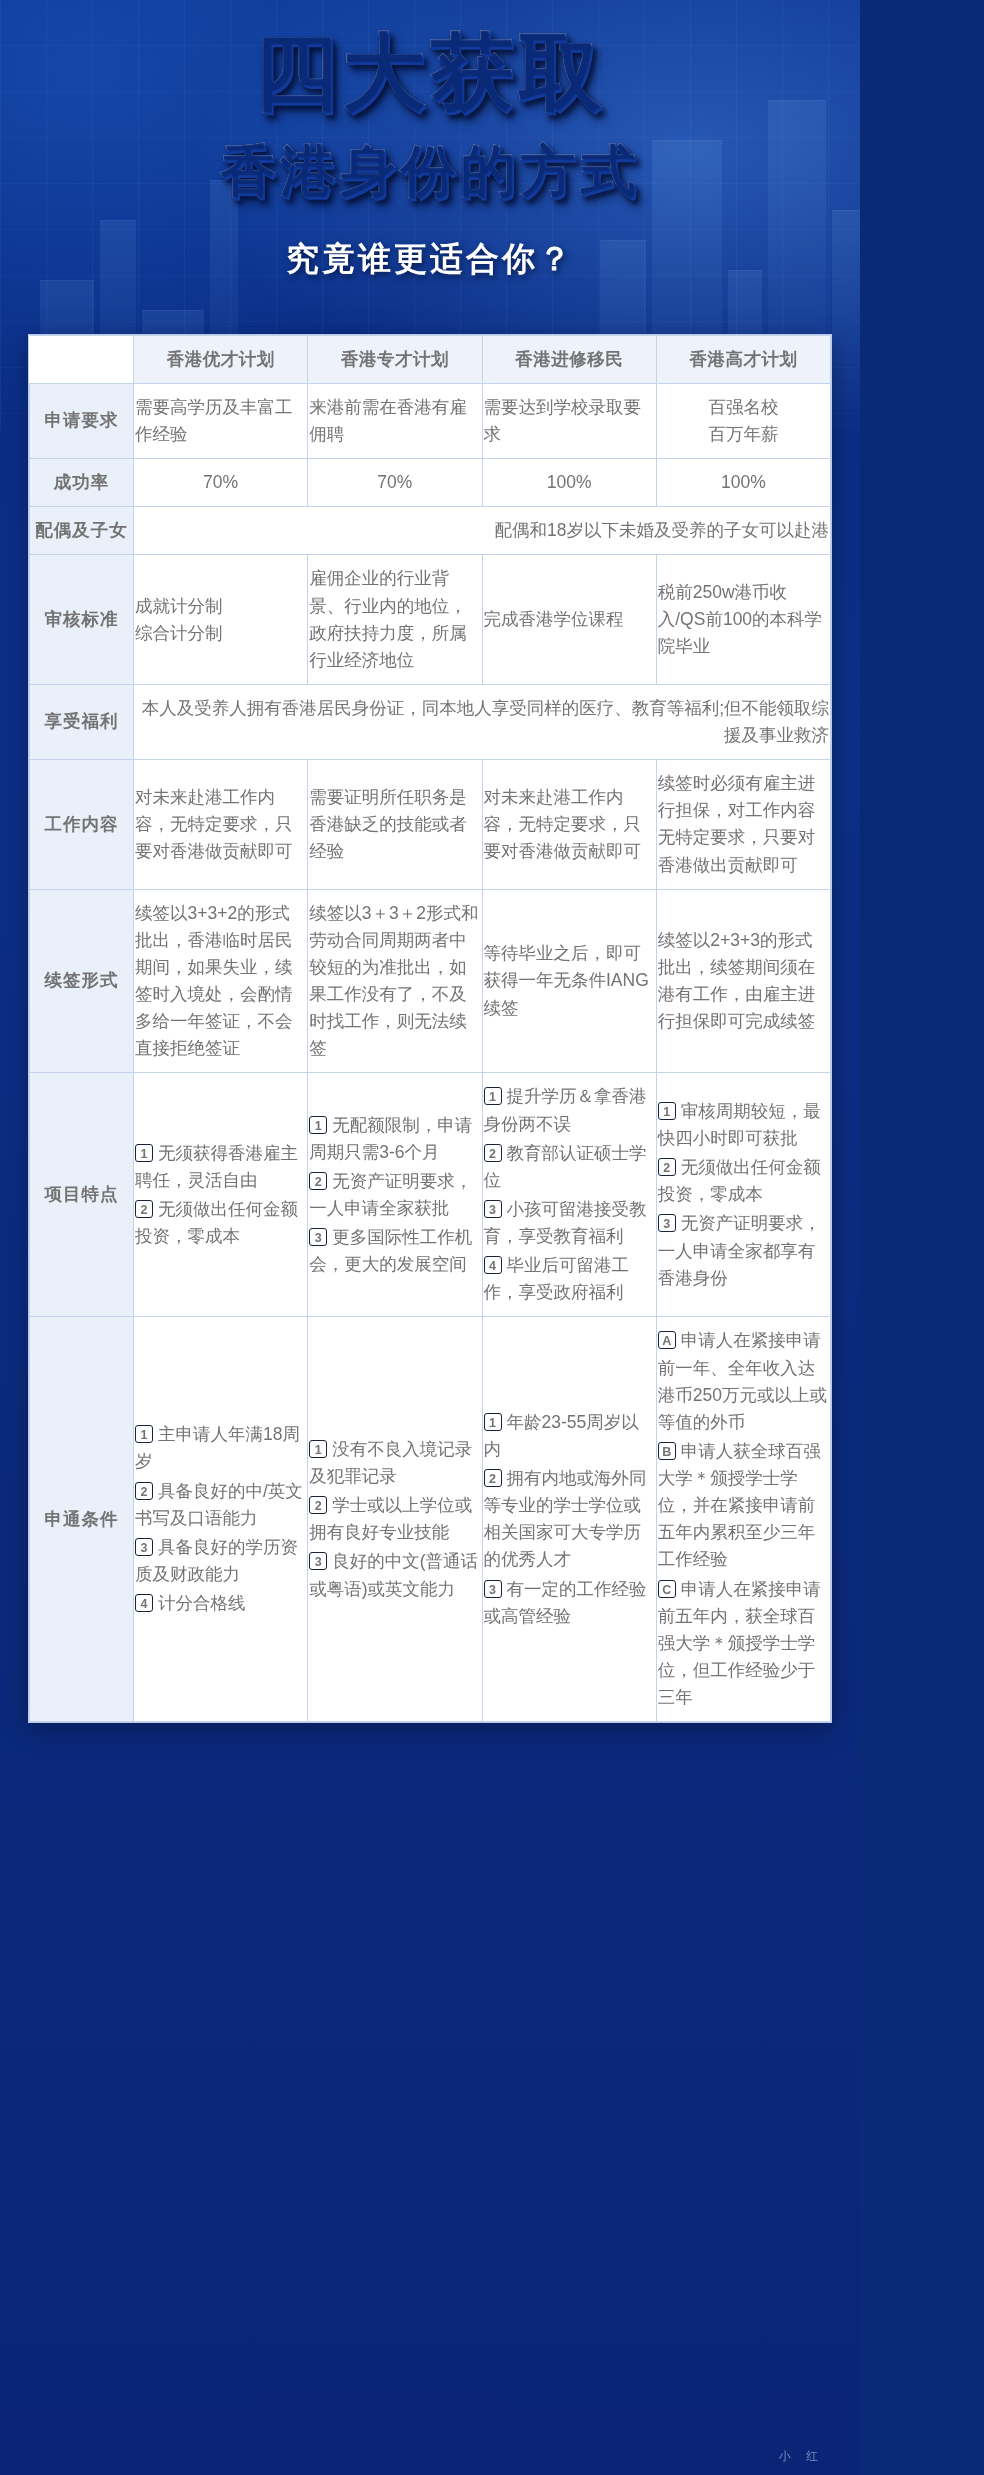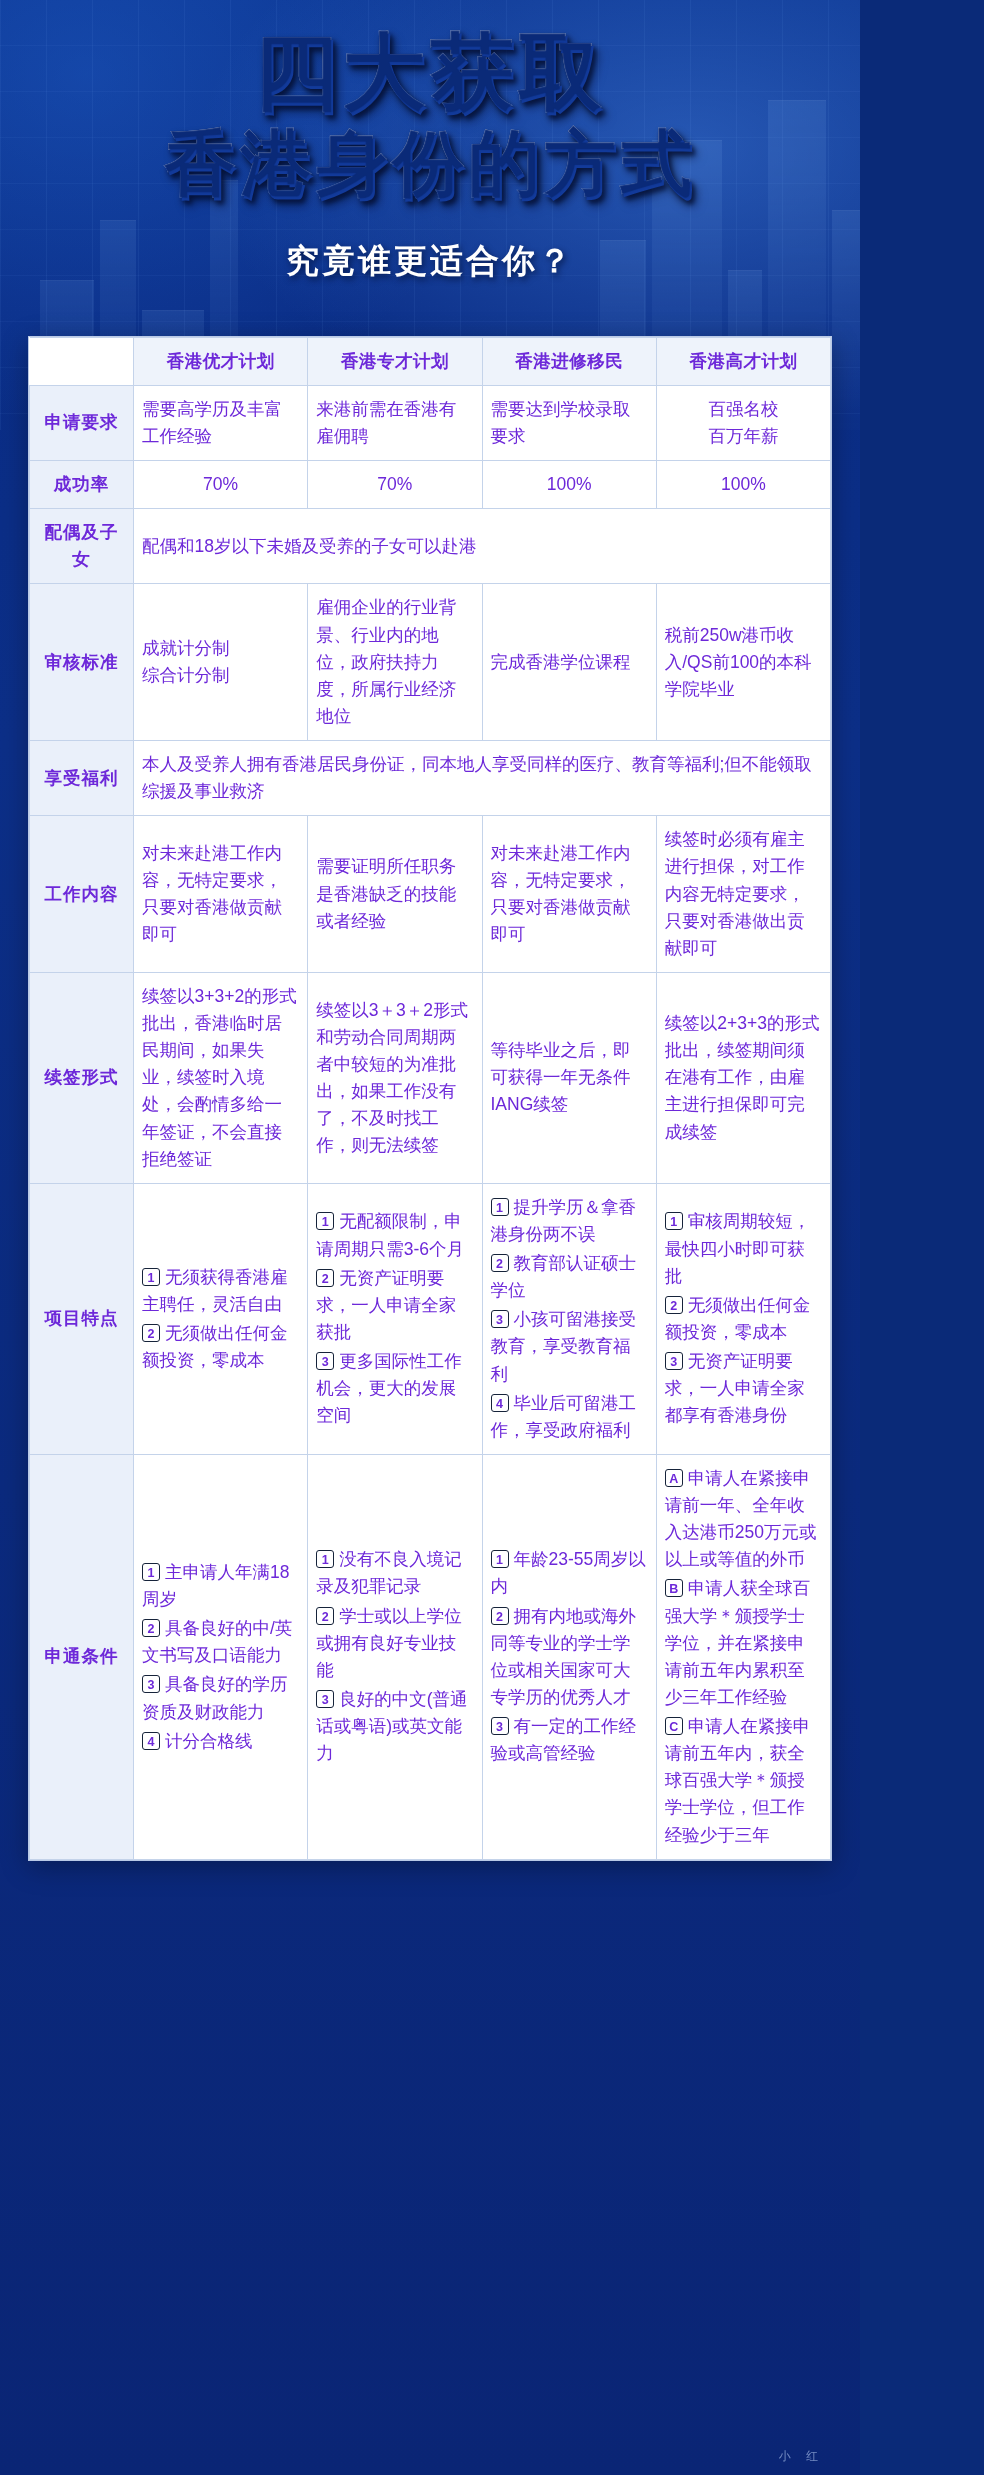--- a/index.html
+++ b/index.html
@@ -57,22 +57,22 @@
   }
   .title-line1 {
     font-size: 84px;
     background: linear-gradient(180deg, #ffffff 38%, #cfe2ff 62%, #9fc4ff 100%);
     -webkit-background-clip: text;
     background-clip: text;
     color: transparent;
     filter: drop-shadow(3px 4px 2px rgba(4,18,64,0.75));
   }
   .title-line2 {
-    font-size: 72px;
-    margin-top: 4px;
+    font-size: 56px;
+    margin-top: 20px;
     background: linear-gradient(180deg, #ffffff 38%, #cfe2ff 62%, #9fc4ff 100%);
     -webkit-background-clip: text;
     background-clip: text;
     color: transparent;
     filter: drop-shadow(3px 4px 2px rgba(4,18,64,0.75));
   }
   .subtitle {
     margin-top: 34px;
     font-size: 33px;
     font-weight: bold;
@@ -90,24 +90,24 @@
     box-shadow: 0 6px 26px rgba(0,0,0,0.3);
   }
   table.matrix {
     width: 100%;
     border-collapse: collapse;
     table-layout: fixed;
   }
   table.matrix td, table.matrix th {
     border: 1px solid #c4d3ea;
     vertical-align: middle;
-    padding: 10px 8px;
+    padding: 10px 1px;
     font-size: 17.5px;
     line-height: 1.55;
-    color: #6d28d9;
+    color: #737373;
     word-break: break-word;
   }
   col.c0 { width: 104px; }
   col.c1, col.c2, col.c3, col.c4 { width: auto; }
   thead th {
     background: #eef3fb;
     color: #0d2b72;
     font-weight: bold;
     font-size: 18.5px;
     text-align: center;
@@ -119,21 +119,21 @@
     background: #eaf0fa;
     color: #0d2b72;
     font-weight: bold;
     text-align: center;
     font-size: 18.5px;
     letter-spacing: 1px;
     padding: 8px 4px;
   }
   td.cell { background: #ffffff; text-align: left; }
   td.cell.center { text-align: center; }
-  td.cell.span { text-align: left; }
+  td.cell.span { text-align: right; }
   .num {
     display: inline-block;
     width: 18px; height: 18px;
     line-height: 18px;
     text-align: center;
     border: 1.5px solid #16233a;
     border-radius: 3px;
     font-size: 12.5px;
     font-weight: bold;
     margin-right: 5px;

